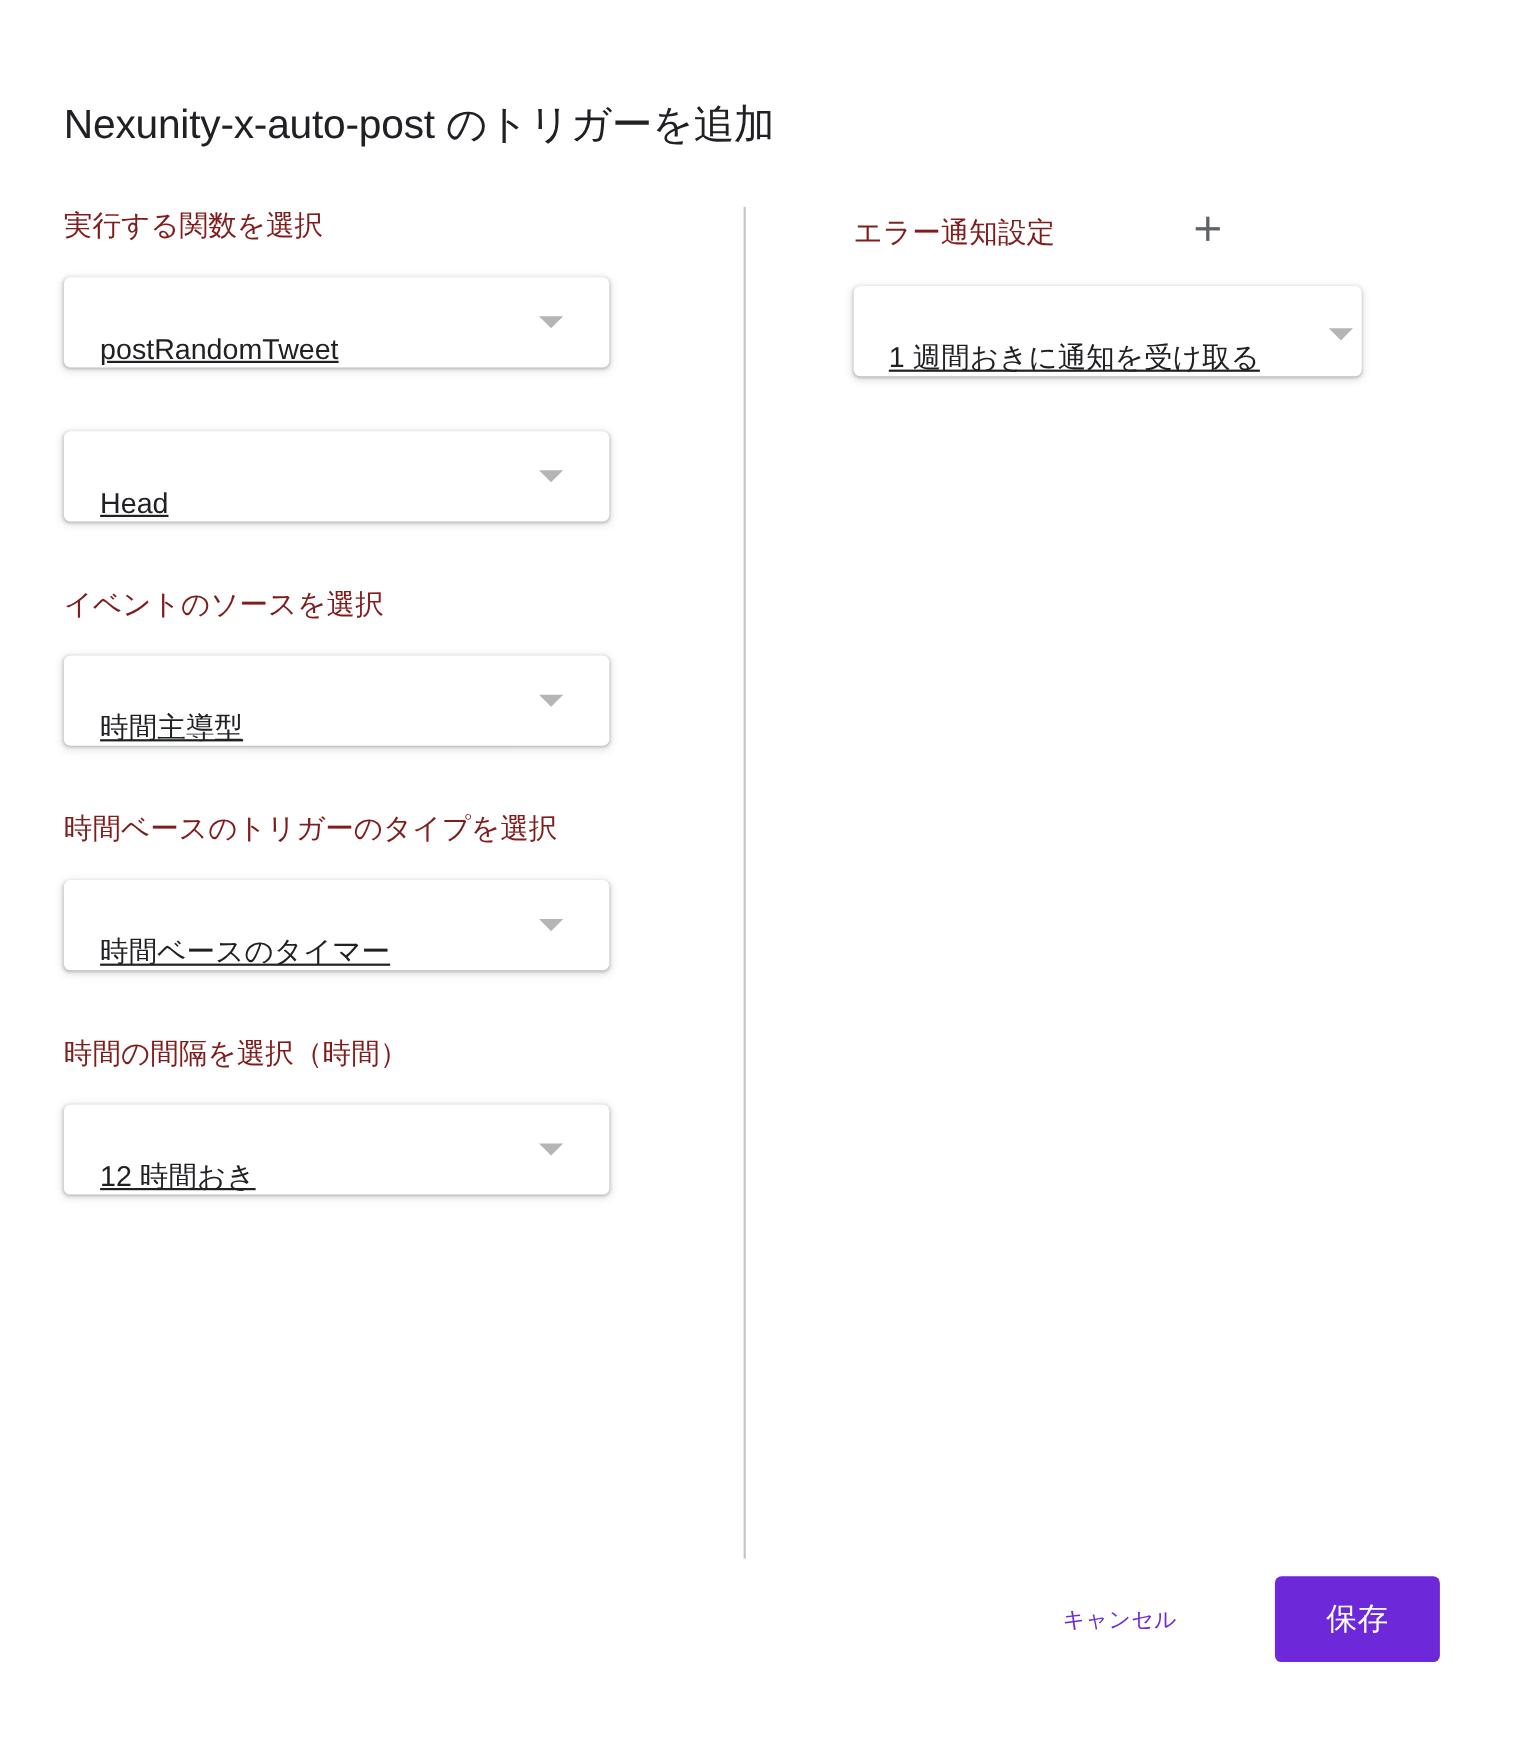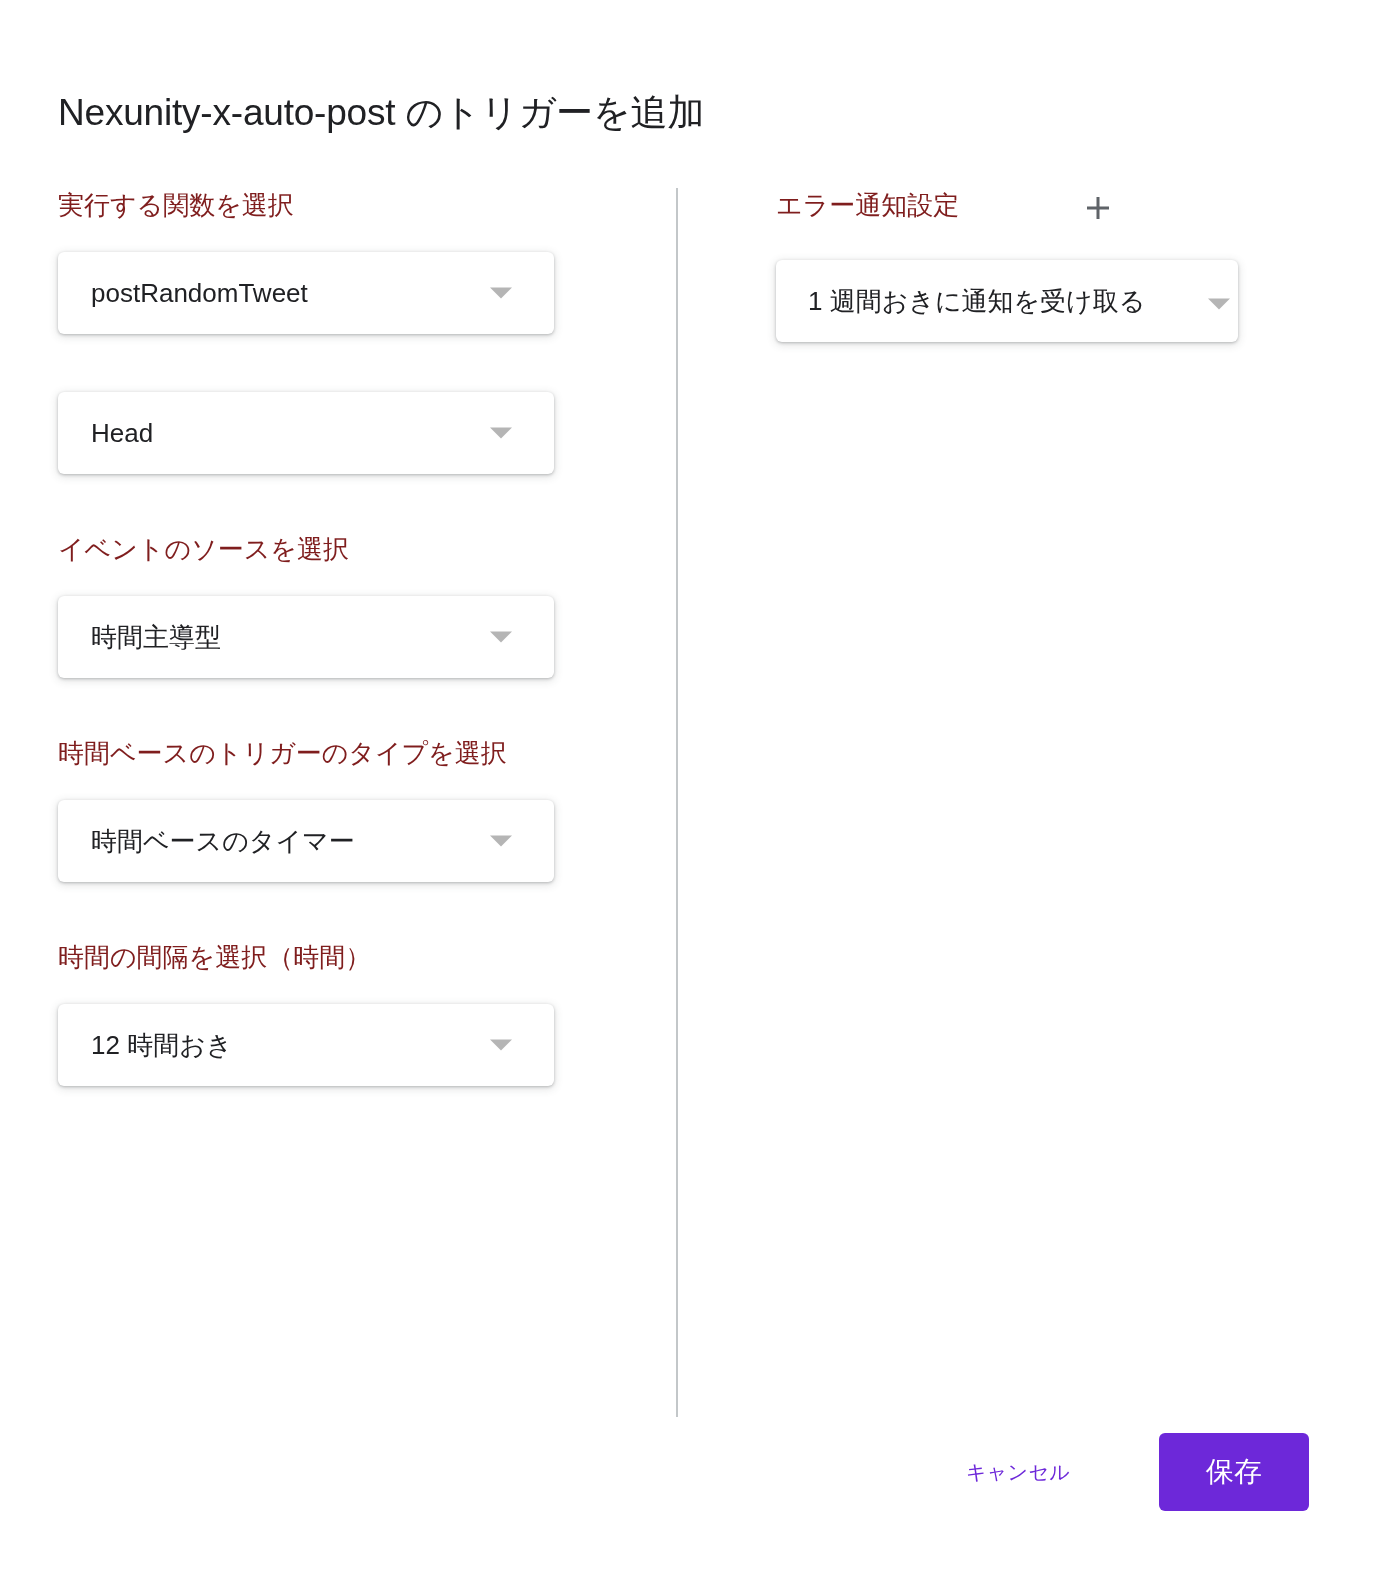--- a/index.html
+++ b/index.html
@@ -76,21 +76,22 @@
 
   .select-wrap {
     position: relative;
     margin-top: 30px;
     width: 496px;
     height: 82px;
     background: #ffffff;
     border-radius: 6px;
     box-shadow: 0 1px 3px rgba(60,64,67,0.30), 0 2px 8px 1px rgba(60,64,67,0.15);
     display: flex;
-    align-items: center;
+    align-items: flex-end;
+    text-decoration: underline;
   }
   .select-value {
     font-size: 26px;
     line-height: 34px;
     color: #202124;
     padding-left: 33px;
     padding-right: 70px;
     white-space: nowrap;
     overflow: hidden;
   }
@@ -108,21 +109,21 @@
 
   
   .gap-1 { margin-top: 0px; }
   .gap-next { margin-top: 58px; }
 
   
   .right-header {
     position: relative;
     height: 40px;
     display: flex;
-    align-items: flex-start;
+    align-items: flex-end;
   }
   .right-header .field-label { margin: 0; }
   .add-icon-btn {
     position: absolute;
     left: 300px;
     top: -2px;
     width: 44px;
     height: 44px;
     display: flex;
     align-items: center;

